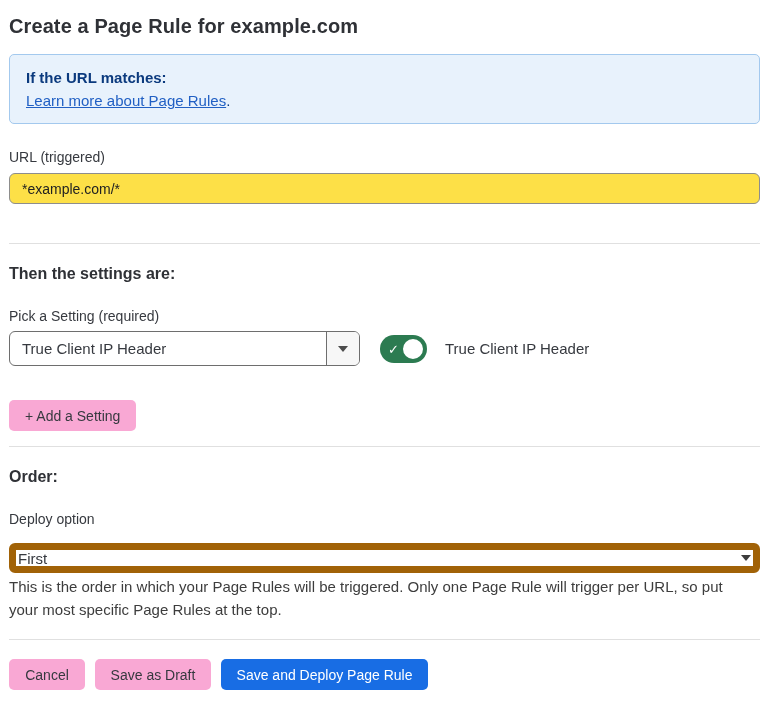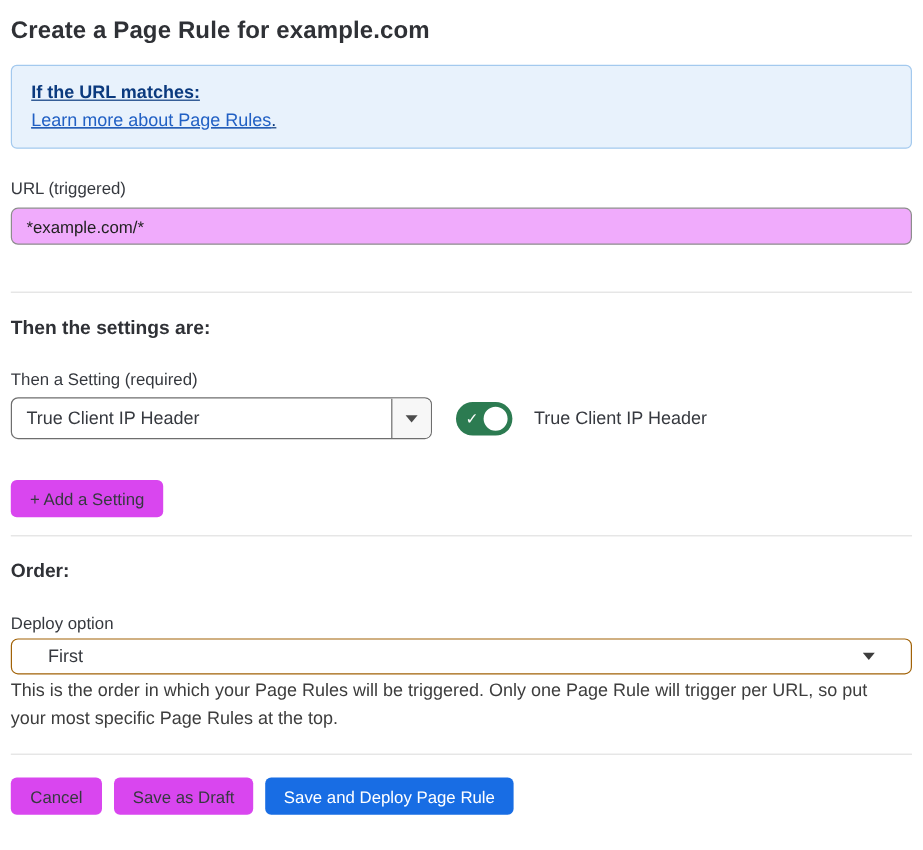--- a/index.html
+++ b/index.html
@@ -23,41 +23,40 @@
   
   .info-box {
     margin-top: 16px;
     background: #e8f2fc;
     border: 1px solid #a3c9ee;
     border-radius: 5px;
     padding: 11px 16px;
     color: #0b3a7e;
     font-size: 15px;
     line-height: 23px;
-    text-decoration: underline;
   }
   .info-heading { font-weight: bold; }
   .info-link {
     color: #2160c4;
     text-decoration: underline;
     cursor: pointer;
   }
 
   
   .field-label {
     margin-top: 25px;
     font-size: 14px;
     color: #36393f;
   }
   .url-input {
     display: block;
     margin-top: 8px;
     width: 100%;
     height: 31px;
-    background: #f0abfc;
+    background: #fde047;
     border: 1px solid #8d8d8d;
     border-radius: 6px;
     padding: 0 12px;
     font-size: 14px;
     color: #222;
     font-family: "Liberation Sans", "DejaVu Sans", sans-serif;
     outline: none;
   }
 
   .divider {
@@ -154,38 +153,38 @@
     align-items: center;
     justify-content: center;
     height: 31px;
     border: none;
     border-radius: 5px;
     font-size: 14px;
     font-family: "Liberation Sans", "DejaVu Sans", sans-serif;
     cursor: pointer;
     color: #36393f;
   }
-  .btn-gray { background: #d946ef; }
+  .btn-gray { background: #f9a8d4; }
   .btn-blue { background: #186de4; color: #ffffff; }
   .add-setting-btn {
     margin-top: 34px;
     padding: 0 16px;
   }
 
   
   .order-select {
-    margin-top: 5px;
+    margin-top: 16px;
     width: 100%;
     height: 30px;
     background: #ffffff;
-    border: 1px solid #a16207;
+    border: 7px solid #a16207;
     border-radius: 6px;
     display: flex;
     align-items: center;
-    padding: 0 30px;
+    padding: 0 2px;
     font-size: 15px;
     color: #36393f;
     cursor: pointer;
   }
   .order-select .spacer { flex: 1; }
   .order-select .triangle-down {
     border-left-width: 5px;
     border-right-width: 5px;
     border-top-width: 6px;
     border-top-color: #3d3d3d;
@@ -220,21 +219,21 @@
     <div><a class="info-link">Learn more about Page Rules</a><span>.</span></div>
   </div>
 
   <div class="field-label">URL (triggered)</div>
   <input class="url-input" type="text" value="*example.com/*" style="">
 
   <hr class="divider divider-1">
 
   <div class="section-heading">Then the settings are:</div>
 
-  <div class="field-label">Then a Setting (required)</div>
+  <div class="field-label">Pick a Setting (required)</div>
 
   <div class="setting-row">
     <div class="select-box">
       <div class="select-value">True Client IP Header</div>
       <div class="select-arrow-section">
         <div class="triangle-down"></div>
       </div>
     </div>
     <div class="toggle">
       <span class="toggle-check">✓</span>

